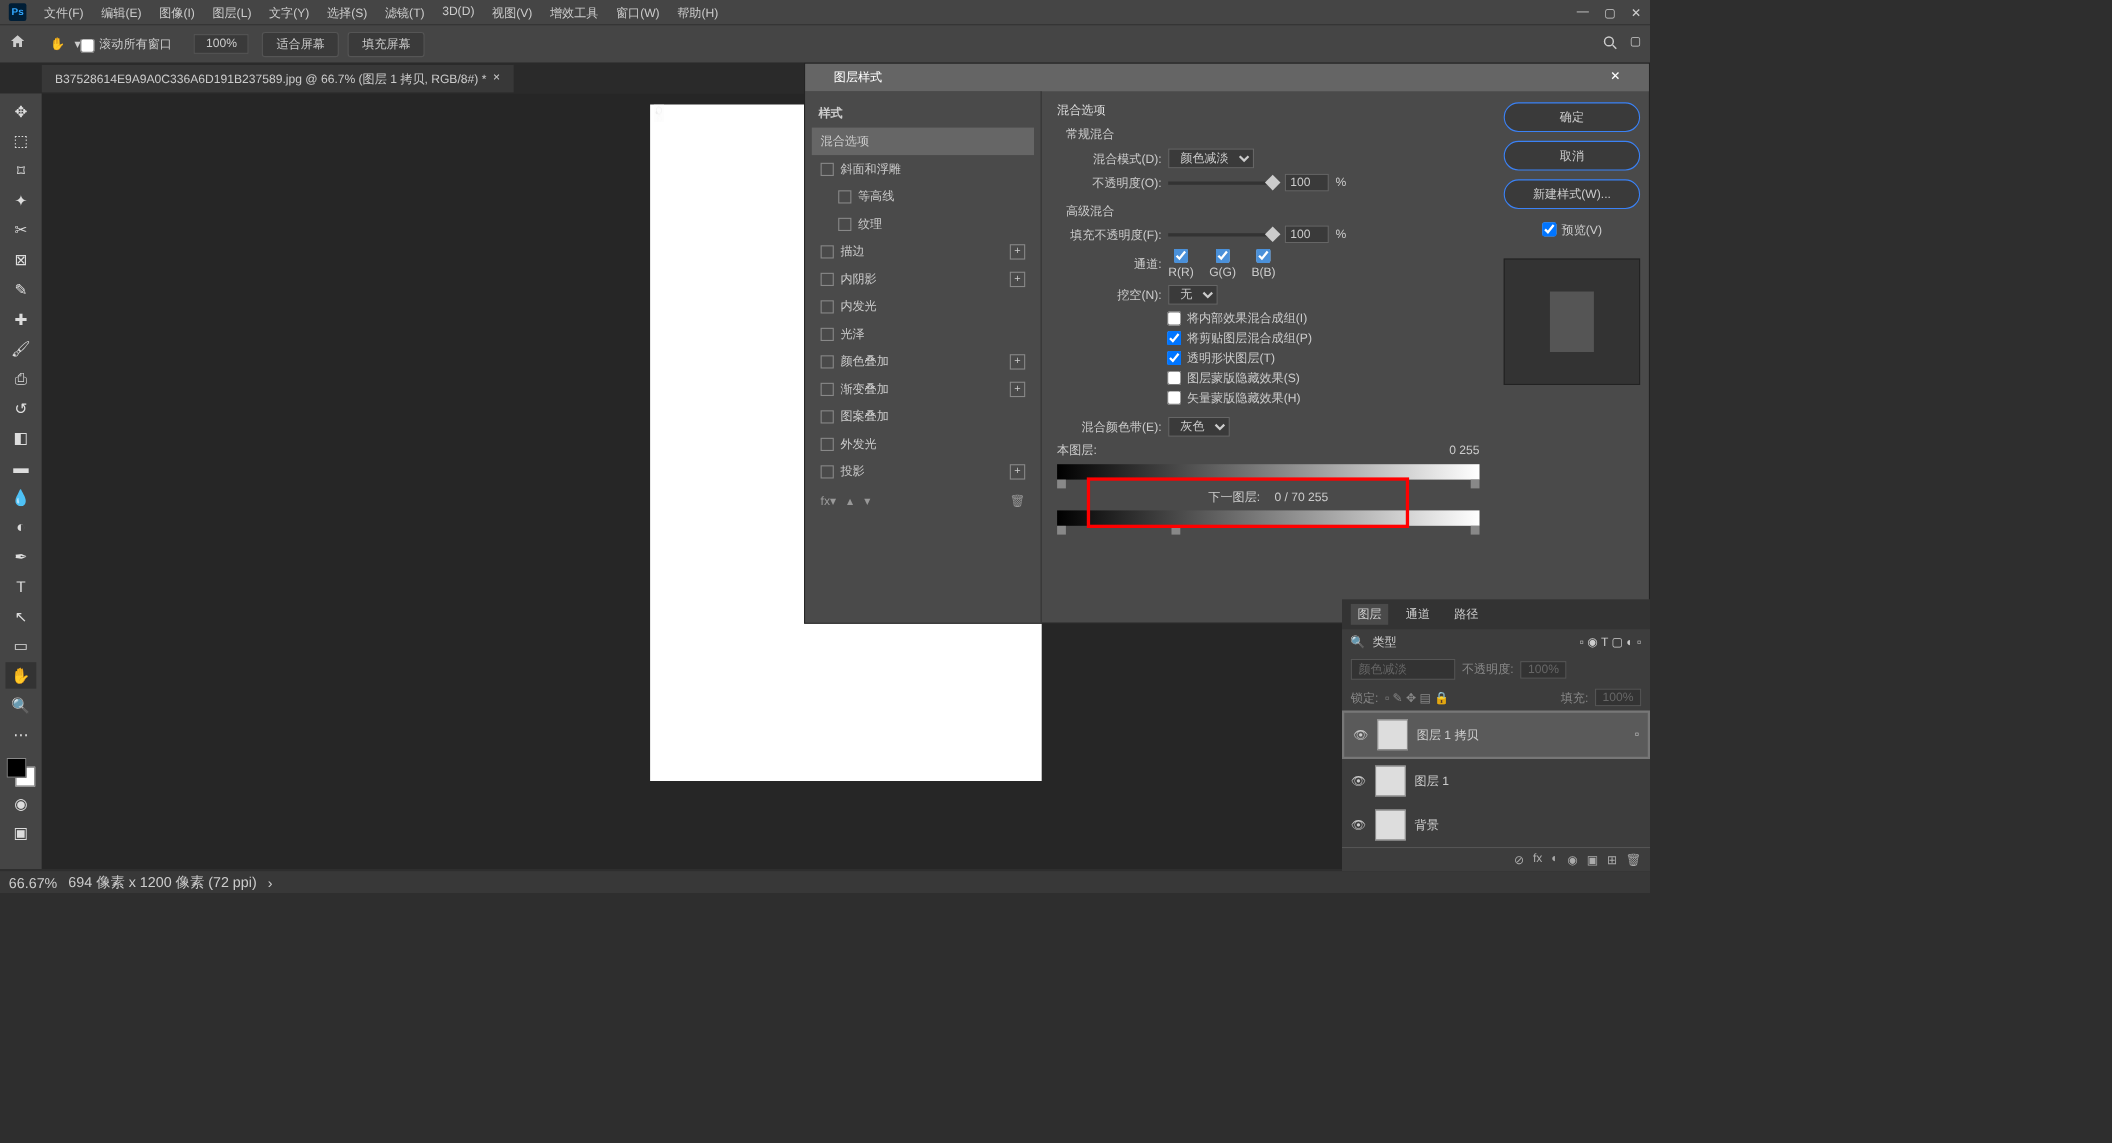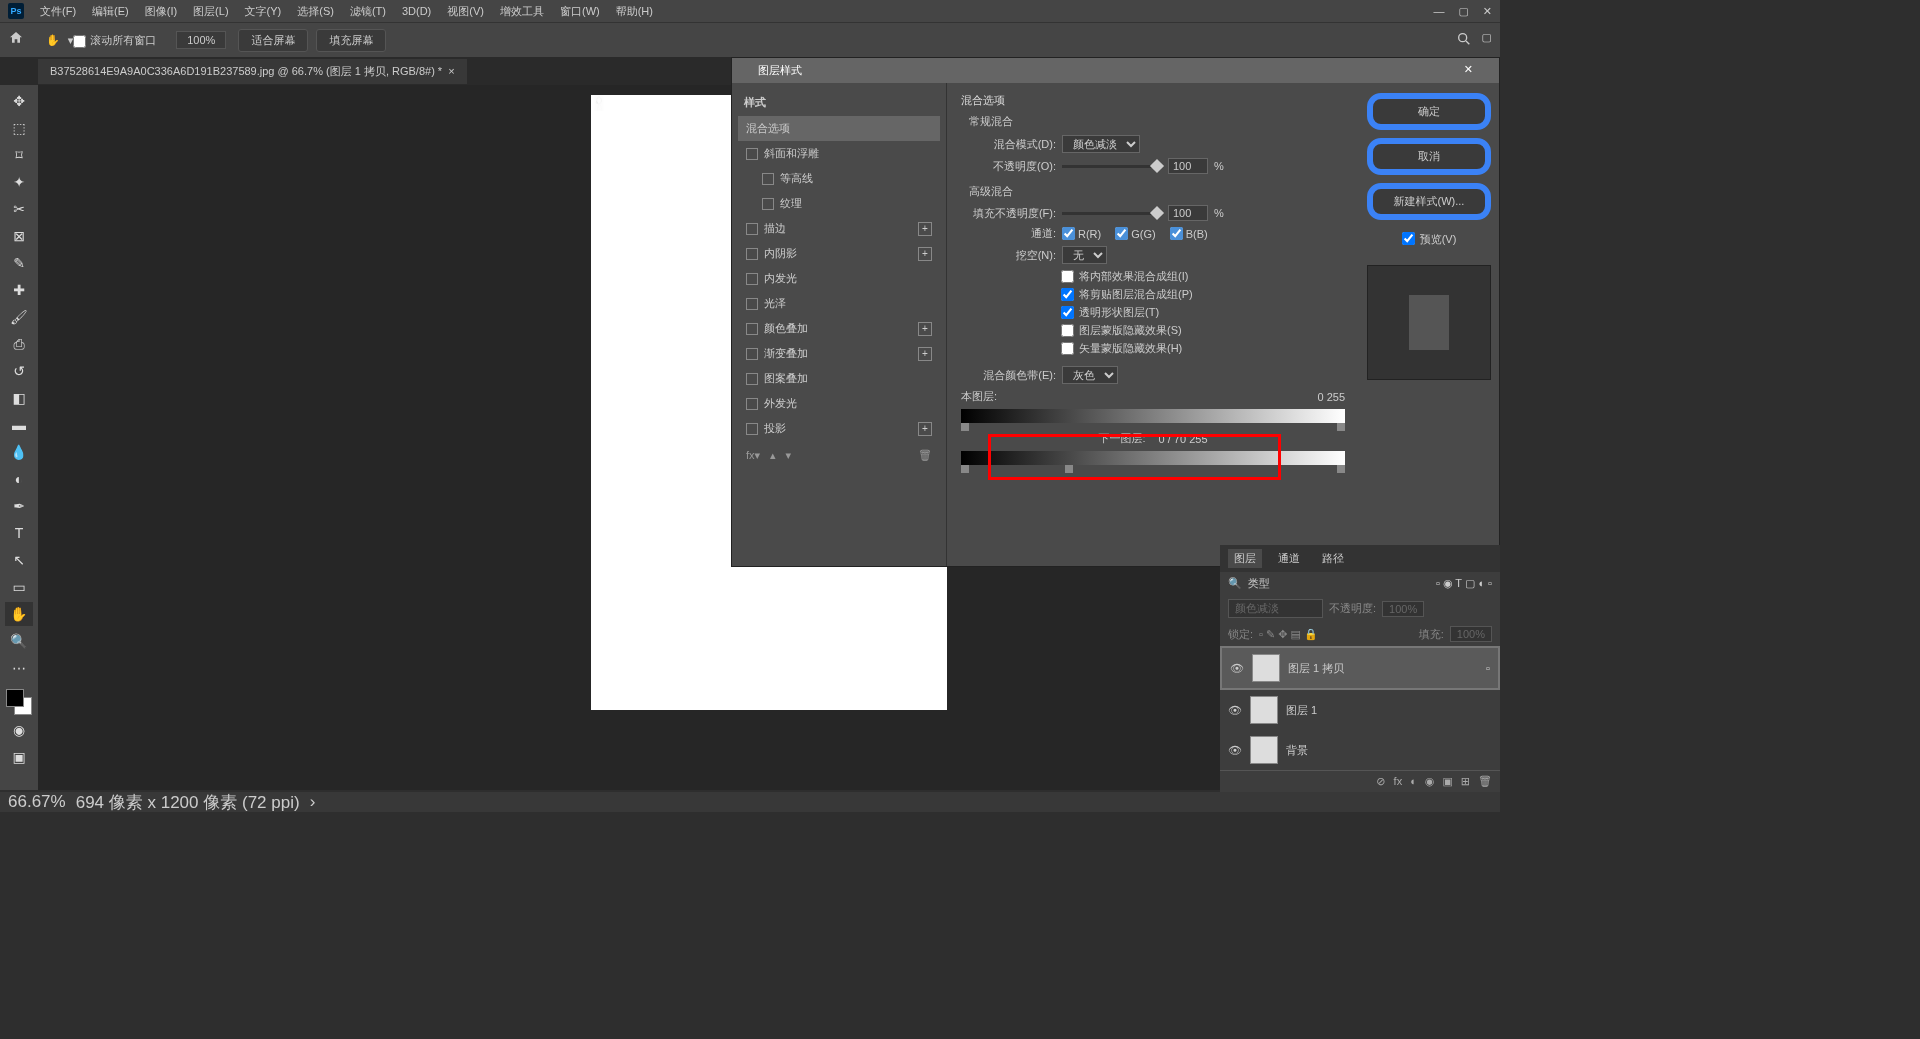--- a/index.html
+++ b/index.html
@@ -41,44 +41,44 @@
 .style-footer { padding: 8px; display: flex; gap: 10px; color: #999; }
 .options-pane { flex: 1; padding: 10px 14px; }
 .options-pane .section-hdr { color: #ddd; margin-bottom: 6px; }
 .options-pane .subhdr { margin: 4px 0 6px 8px; }
 .options-pane .row { display: flex; align-items: center; margin: 5px 0; gap: 6px; }
 .options-pane .row .lbl { width: 95px; text-align: right; }
 .options-pane select { background: #3a3a3a; color: #ccc; border: 1px solid #666; padding: 1px 6px; font-size: 11px; }
 .options-pane .slider-track { flex: 1; height: 3px; background: #333; position: relative; max-width: 100px; }
 .options-pane .slider-thumb { position: absolute; right: 0; top: -4px; width: 10px; height: 10px; background: #ccc; transform: rotate(45deg); }
 .options-pane .num-input { background: #3a3a3a; border: 1px solid #666; color: #ccc; width: 40px; padding: 1px 4px; font-size: 11px; }
-.options-pane .chan-chk { display: flex; align-items: center; gap: 3px; margin-right: 8px; }
+.options-pane .chan-chk { display: flex; align-items: center; gap: 3px; margin-right: 8px; flex-direction: column; }
 .options-pane .chan-chk input { accent-color: #4a90d9; }
 .options-pane .adv-chk { display: flex; align-items: center; gap: 5px; margin: 3px 0 3px 100px; }
 .gradient-bar { height: 14px; background: linear-gradient(to right, #000, #fff); margin: 4px 0 2px 0; position: relative; }
 .gradient-bar .handle { position: absolute; bottom: -8px; width: 8px; height: 8px; background: #888; }
 .highlight-box { position: absolute; border: 3px solid #ff0000; left: 988px; top: 434px; width: 293px; height: 46px; pointer-events: none; }
 .btn-pane { width: 140px; padding: 10px 8px; display: flex; flex-direction: column; gap: 8px; }
-.btn-pane .dlg-btn { background: #3a3a3a; border: 6px solid #3b82f6; border-radius: 14px; padding: 5px 0; text-align: center; cursor: pointer; }
+.btn-pane .dlg-btn { background: #3a3a3a; border: 1px solid #3b82f6; border-radius: 14px; padding: 5px 0; text-align: center; cursor: pointer; }
 .btn-pane .preview-chk { display: flex; align-items: flex-start; gap: 5px; justify-content: center; margin-top: 4px; }
 .btn-pane .preview-thumb { height: 115px; background: #333; border: 1px solid #222; margin-top: 10px; display: flex; align-items: center; justify-content: center; }
 .btn-pane .preview-thumb .inner { width: 40px; height: 55px; background: #555; }
 .panels-right { position: absolute; right: 0; bottom: 20px; width: 280px; background: #3d3d3d; font-size: 11px; }
 .panels-right .panel-tabs { display: flex; gap: 10px; padding: 4px 8px; background: #333; }
 .panels-right .panel-tabs .tab { padding: 2px 6px; }
 .panels-right .panel-tabs .tab.active { background: #4a4a4a; }
 .panels-right .filter-row { display: flex; align-items: center; gap: 6px; padding: 4px 8px; }
 .panels-right .prop-row { display: flex; align-items: center; gap: 6px; padding: 4px 8px; color: #888; }
 .panels-right .prop-row .val-box { background: #333; border: 1px solid #555; padding: 1px 6px; color: #666; }
 .panels-right .layer-row { display: flex; align-items: center; gap: 8px; padding: 6px 8px; cursor: pointer; }
 .panels-right .layer-row .eye { width: 14px; }
 .panels-right .layer-row .thumb { width: 28px; height: 28px; background: #ddd; border: 1px solid #888; }
 .panels-right .layer-row.active { background: #5a5a5a; border: 2px solid #777; }
 .panels-right .layer-footer { display: flex; gap: 8px; padding: 4px 8px; color: #aaa; justify-content: flex-end; border-top: 1px solid #555; }
-.statusbar { position: absolute; bottom: 0; left: 0; right: 0; height: 20px; background: #383838; display: flex; align-items: center; font-size: 17px; padding: 0 8px; gap: 10px; }
+.statusbar { position: absolute; bottom: 0; left: 0; right: 0; height: 20px; background: #383838; display: flex; align-items: center; font-size: 13px; padding: 0 8px; gap: 10px; }
 svg { width: 16px; height: 16px; fill: #ccc; }
 </style>
 </head>
 <body>
 
 <div class="menubar">
   <div class="ps-icon">Ps</div>
   <span class="menu-item">文件(F)</span>
   <span class="menu-item">编辑(E)</span>
   <span class="menu-item">图像(I)</span>

